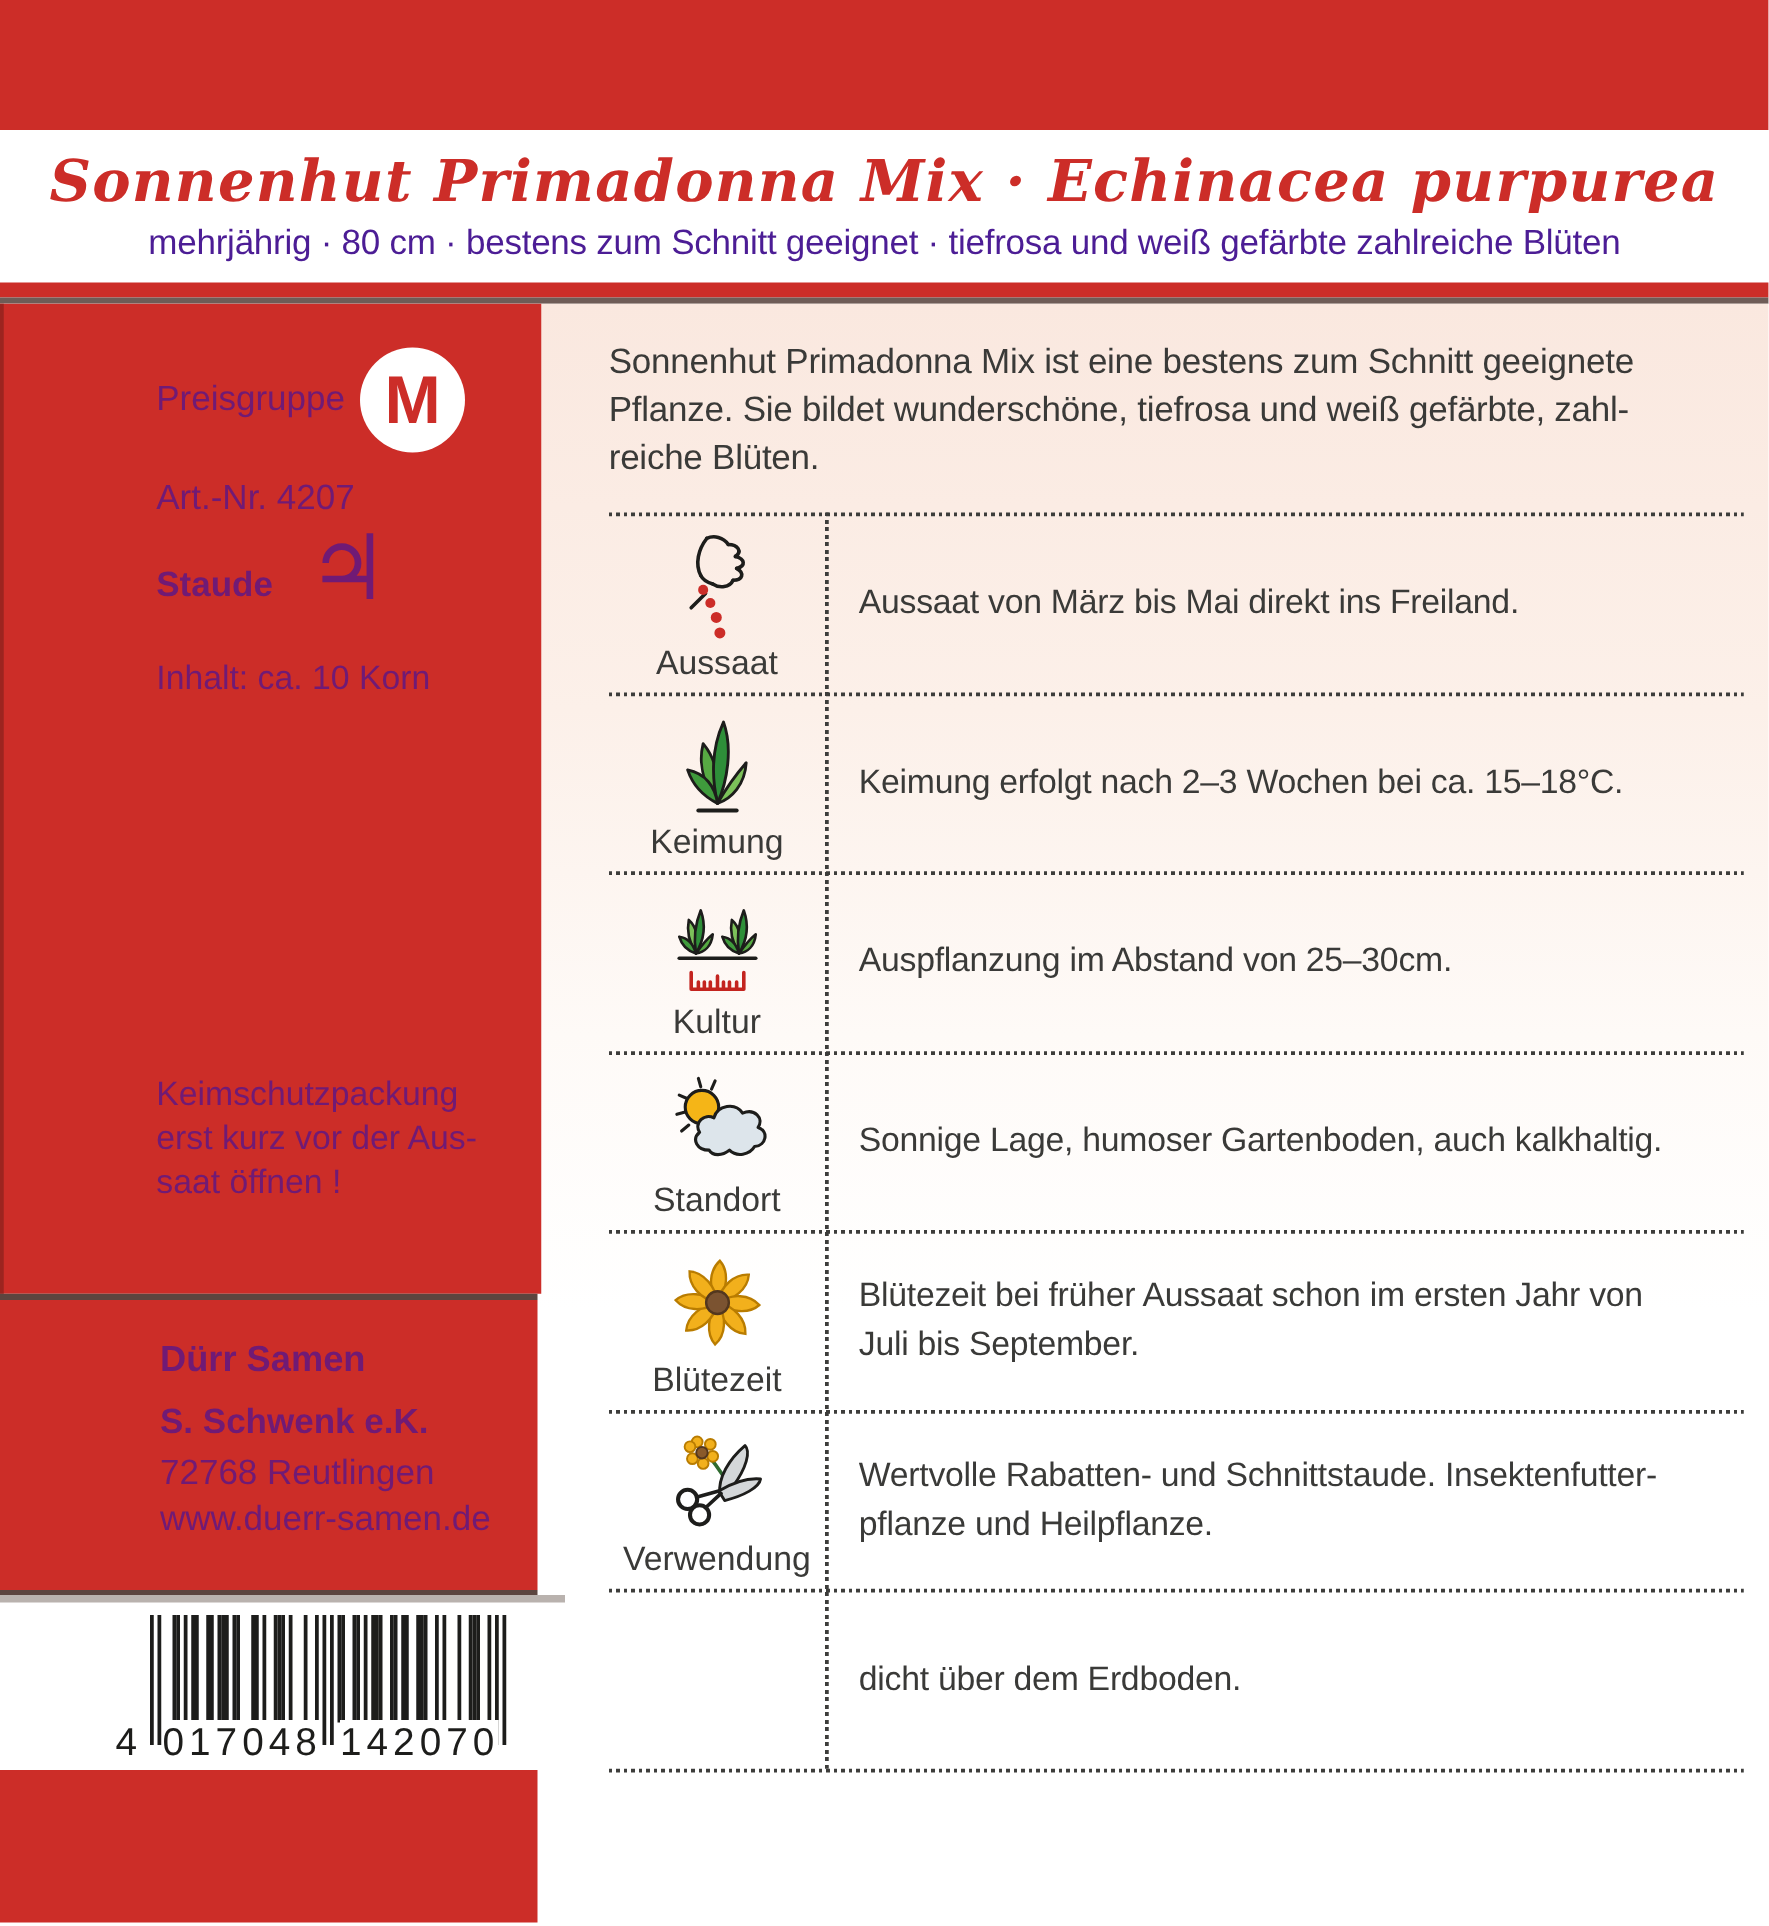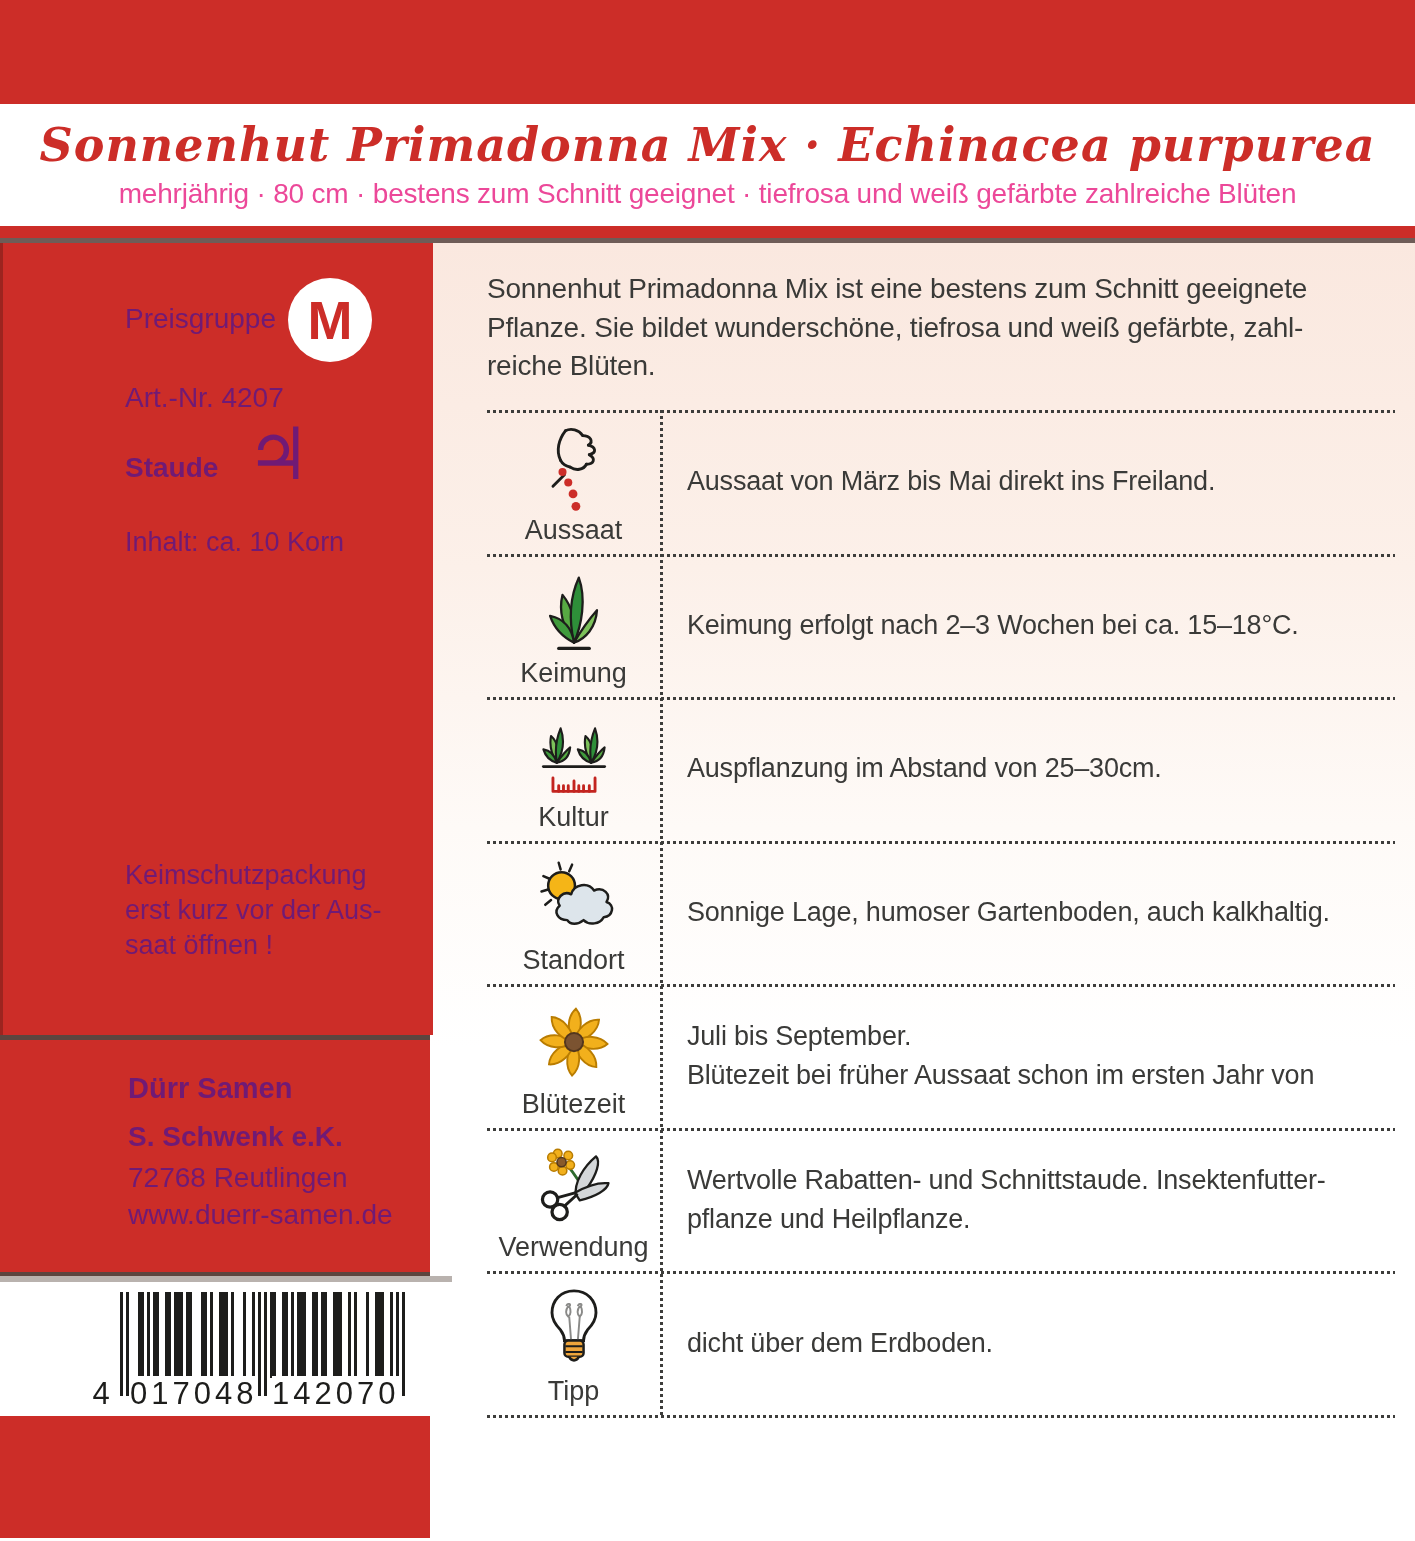--- a/index.html
+++ b/index.html
@@ -5,21 +5,21 @@
   html,body{margin:0;padding:0;background:#fff;}
   #page{position:relative;width:1415px;height:1541px;overflow:hidden;background:#fff;
         font-family:"Liberation Sans",sans-serif;color:#3a3a38;}
   .abs{position:absolute;}
 
   
   #topbar{left:0;top:0;width:1415px;height:104px;background:var(--red,#cc2d28);}
   #titleband{left:0;top:104px;width:1415px;height:122px;background:#fff;text-align:center;}
   #title{margin-top:14px;font-family:"DejaVu Serif",serif;font-style:italic;font-weight:bold;
          font-size:46px;color:var(--red,#cc2d28);letter-spacing:1px;}
-  #subtitle{margin-top:6px;font-size:28px;color:#ec4899;letter-spacing:-0.2px;}
+  #subtitle{margin-top:6px;font-size:28px;color:#4c1d95;letter-spacing:-0.2px;}
   #redstrip{left:0;top:226px;width:1415px;height:12px;background:var(--red,#cc2d28);}
   #darkline{left:0;top:238px;width:1415px;height:5px;background:#6e5c57;}
 
   
   #contentbg{left:0;top:243px;width:1415px;height:1298px;
       background:linear-gradient(180deg,#fae8df 0%,#fcf0e9 25%,#fefaf7 45%,#ffffff 62%,#ffffff 100%);}
 
   
   #sidebar-upper{left:0;top:243px;width:430px;height:792px;background:var(--red,#cc2d28);
                  border-left:3px solid #9c241f;}
@@ -329,22 +329,22 @@
                 <path d="M40 44 C32 32 33 17 42 9 C50 18 48 34 40 44Z" fill="#f2b01c" transform="rotate(180 40 44)"></path>
                 <path d="M40 44 C32 32 33 17 42 9 C50 18 48 34 40 44Z" fill="#f2b01c" transform="rotate(225 40 44)"></path>
                 <path d="M40 44 C32 32 33 17 42 9 C50 18 48 34 40 44Z" fill="#f2b01c" transform="rotate(270 40 44)"></path>
                 <path d="M40 44 C32 32 33 17 42 9 C50 18 48 34 40 44Z" fill="#f2b01c" transform="rotate(315 40 44)"></path>
    </g>
    <circle cx="40" cy="44" r="9.5" fill="#7b5331" stroke="#53371e" stroke-width="2"></circle>
             </svg></div>
       <div class="ilabel">Blütezeit</div>
     </div>
     <div class="tcell">
-      <div>Juli bis September.</div>
-          <div>Blütezeit bei früher Aussaat schon im ersten Jahr von</div>
+      <div>Blütezeit bei früher Aussaat schon im ersten Jahr von</div>
+          <div>Juli bis September.</div>
     </div>
       </div>
       <div class="trow" style="top: 717.857px; height: 143.571px;">
         <div class="icell">
       <div class="icon"><svg viewBox="0 0 80 92" fill="none">
    <g stroke="#2f6b2f" stroke-width="3">
                 <path d="M33 22 C41 32 47 41 52 51"></path>
               </g>
    <g fill="#f2b01c" stroke="#b97c00" stroke-width="1.6">
     <circle cx="23" cy="10" r="4.5"></circle>
@@ -364,35 +364,19 @@
    </g>
             </svg></div>
       <div class="ilabel">Verwendung</div>
     </div>
     <div class="tcell">
       <div>Wertvolle Rabatten- und Schnittstaude. Insektenfutter-</div>
           <div>pflanze und Heilpflanze.</div>
     </div>
       </div>
       <div class="trow" style="top: 861.429px; height: 143.571px;">
-        <div class="icell">
-      <div class="icon"><svg viewBox="0 0 80 92">
-   <path d="M40 4 C26 4 17 14 17 27 C17 35 21 40 26 45 C29 49 30 52 30 56 L50 56 C50 52 51 49 54 45 C59 40 63 35 63 27 C63 14 54 4 40 4Z" fill="#fff" stroke="#1d1d1b" stroke-width="3"></path>
-   <g stroke="#8a8a88" stroke-width="2" fill="none">
-    <path d="M34 20 C31 24 31 29 34 31 C37 29 37 24 35 20 C38 18 33 16 32 20"></path>
-    <path d="M46 20 C43 24 43 29 46 31 C49 29 49 24 47 20 C50 18 45 16 44 20"></path>
-    <path d="M35 31 L37 56 M46 31 L44 56"></path>
-   </g>
-   <g stroke="#1d1d1b" stroke-width="2.6">
-    <rect x="30" y="56" width="20" height="17" rx="4" fill="#efa53b"></rect>
-    <path d="M31 62 H49 M31 68 H49" fill="none" stroke-width="2"></path>
-    <path d="M35 73 C37 78 43 78 45 73" fill="#efa53b"></path>
-   </g>
-            </svg></div>
-      <div class="ilabel">Tipp</div>
-    </div>
     <div class="tcell">
           <div>dicht über dem Erdboden.</div>
     </div>
       </div>
     </div>
 
 </div>
 
 </body></html>

